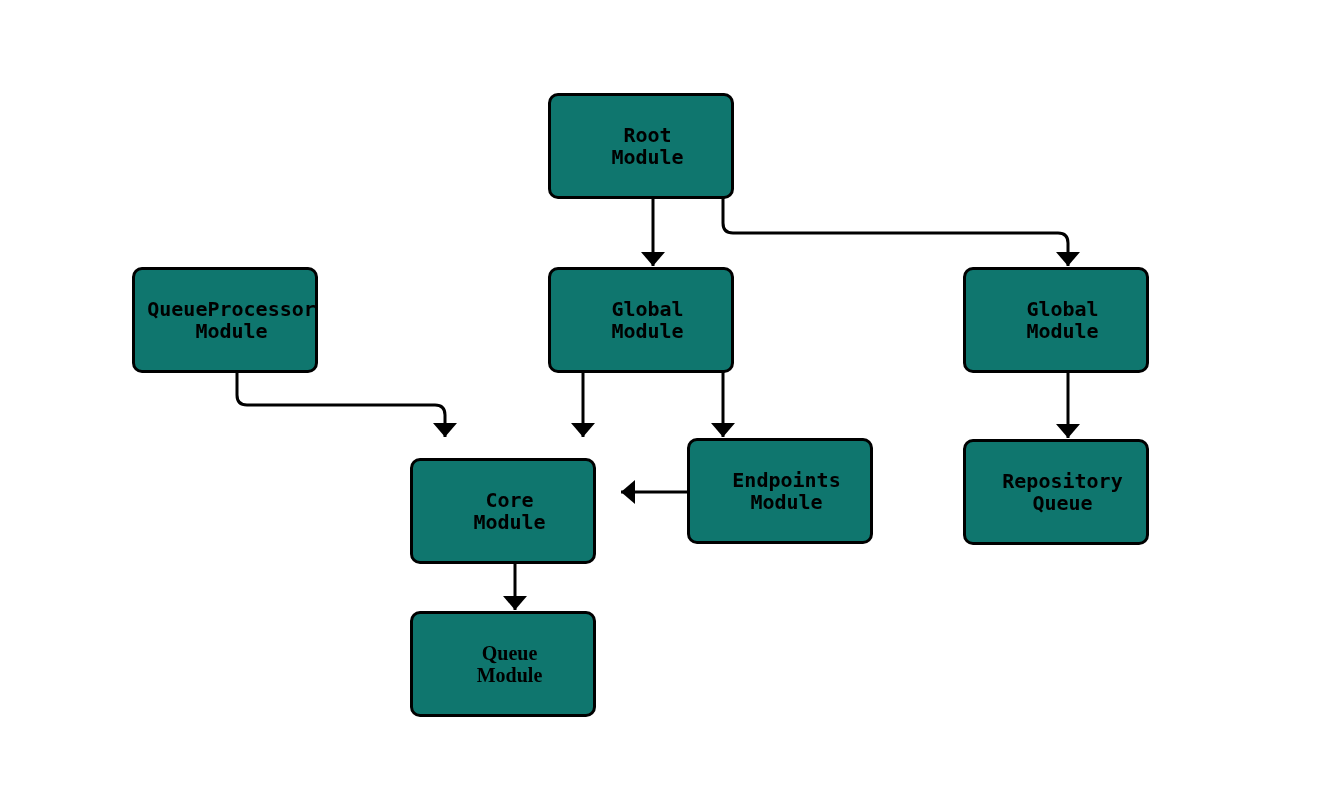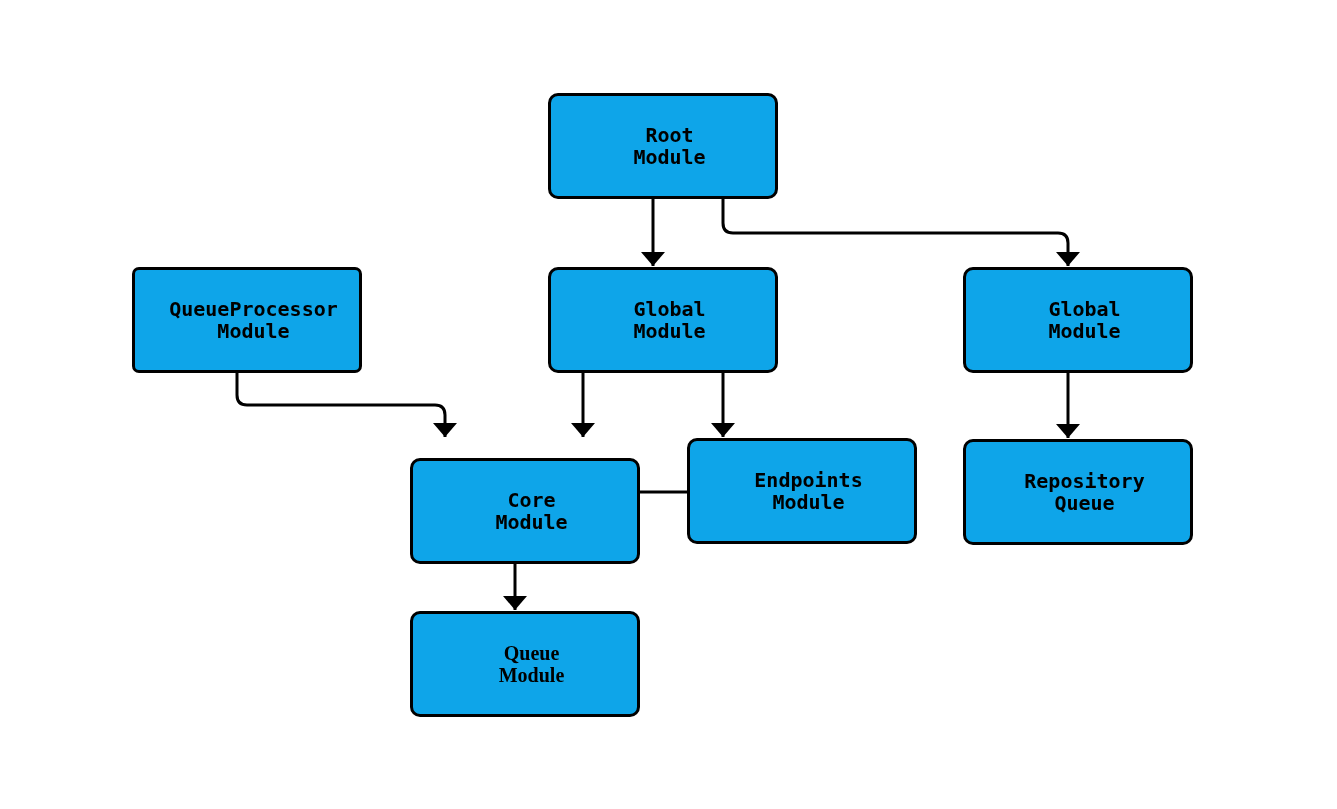--- a/index.html
+++ b/index.html
@@ -23,41 +23,41 @@
     height: 809px;
   }
   .edge {
     fill: none;
     stroke: #000000;
     stroke-width: 3;
   }
   .node {
     position: absolute;
     box-sizing: border-box;
-    width: 230px;
+    width: 186px;
     height: 106px;
-    background: #0ea5e9;
+    background: #0f766e;
     border: 3px solid #000000;
     border-radius: 10px;
     display: flex;
     align-items: center;
     justify-content: center;
     padding-left: 13px;
   }
   .node-label {
     font-weight: bold;
     font-size: 20px;
     line-height: 22px;
     color: #000000;
     text-align: center;
     white-space: pre-line;
   }
   
   #node-root           { left: 548px; top:  93px; }
-  #node-queueprocessor { left: 132px; top: 267px; border-radius: 7px; }
+  #node-queueprocessor { left: 132px; top: 267px; }
   #node-server         { left: 548px; top: 267px; }
   #node-global         { left: 963px; top: 267px; }
   #node-core           { left: 410px; top: 438px; margin-top: 20px; }
   #node-endpoints      { left: 687px; top: 438px; }
   #node-repository     { left: 963px; top: 439px; }
   #node-queue          { left: 410px; top: 611px; font-family: Liberation Serif, serif; }
 </style>
 </head>
 <body>
 

